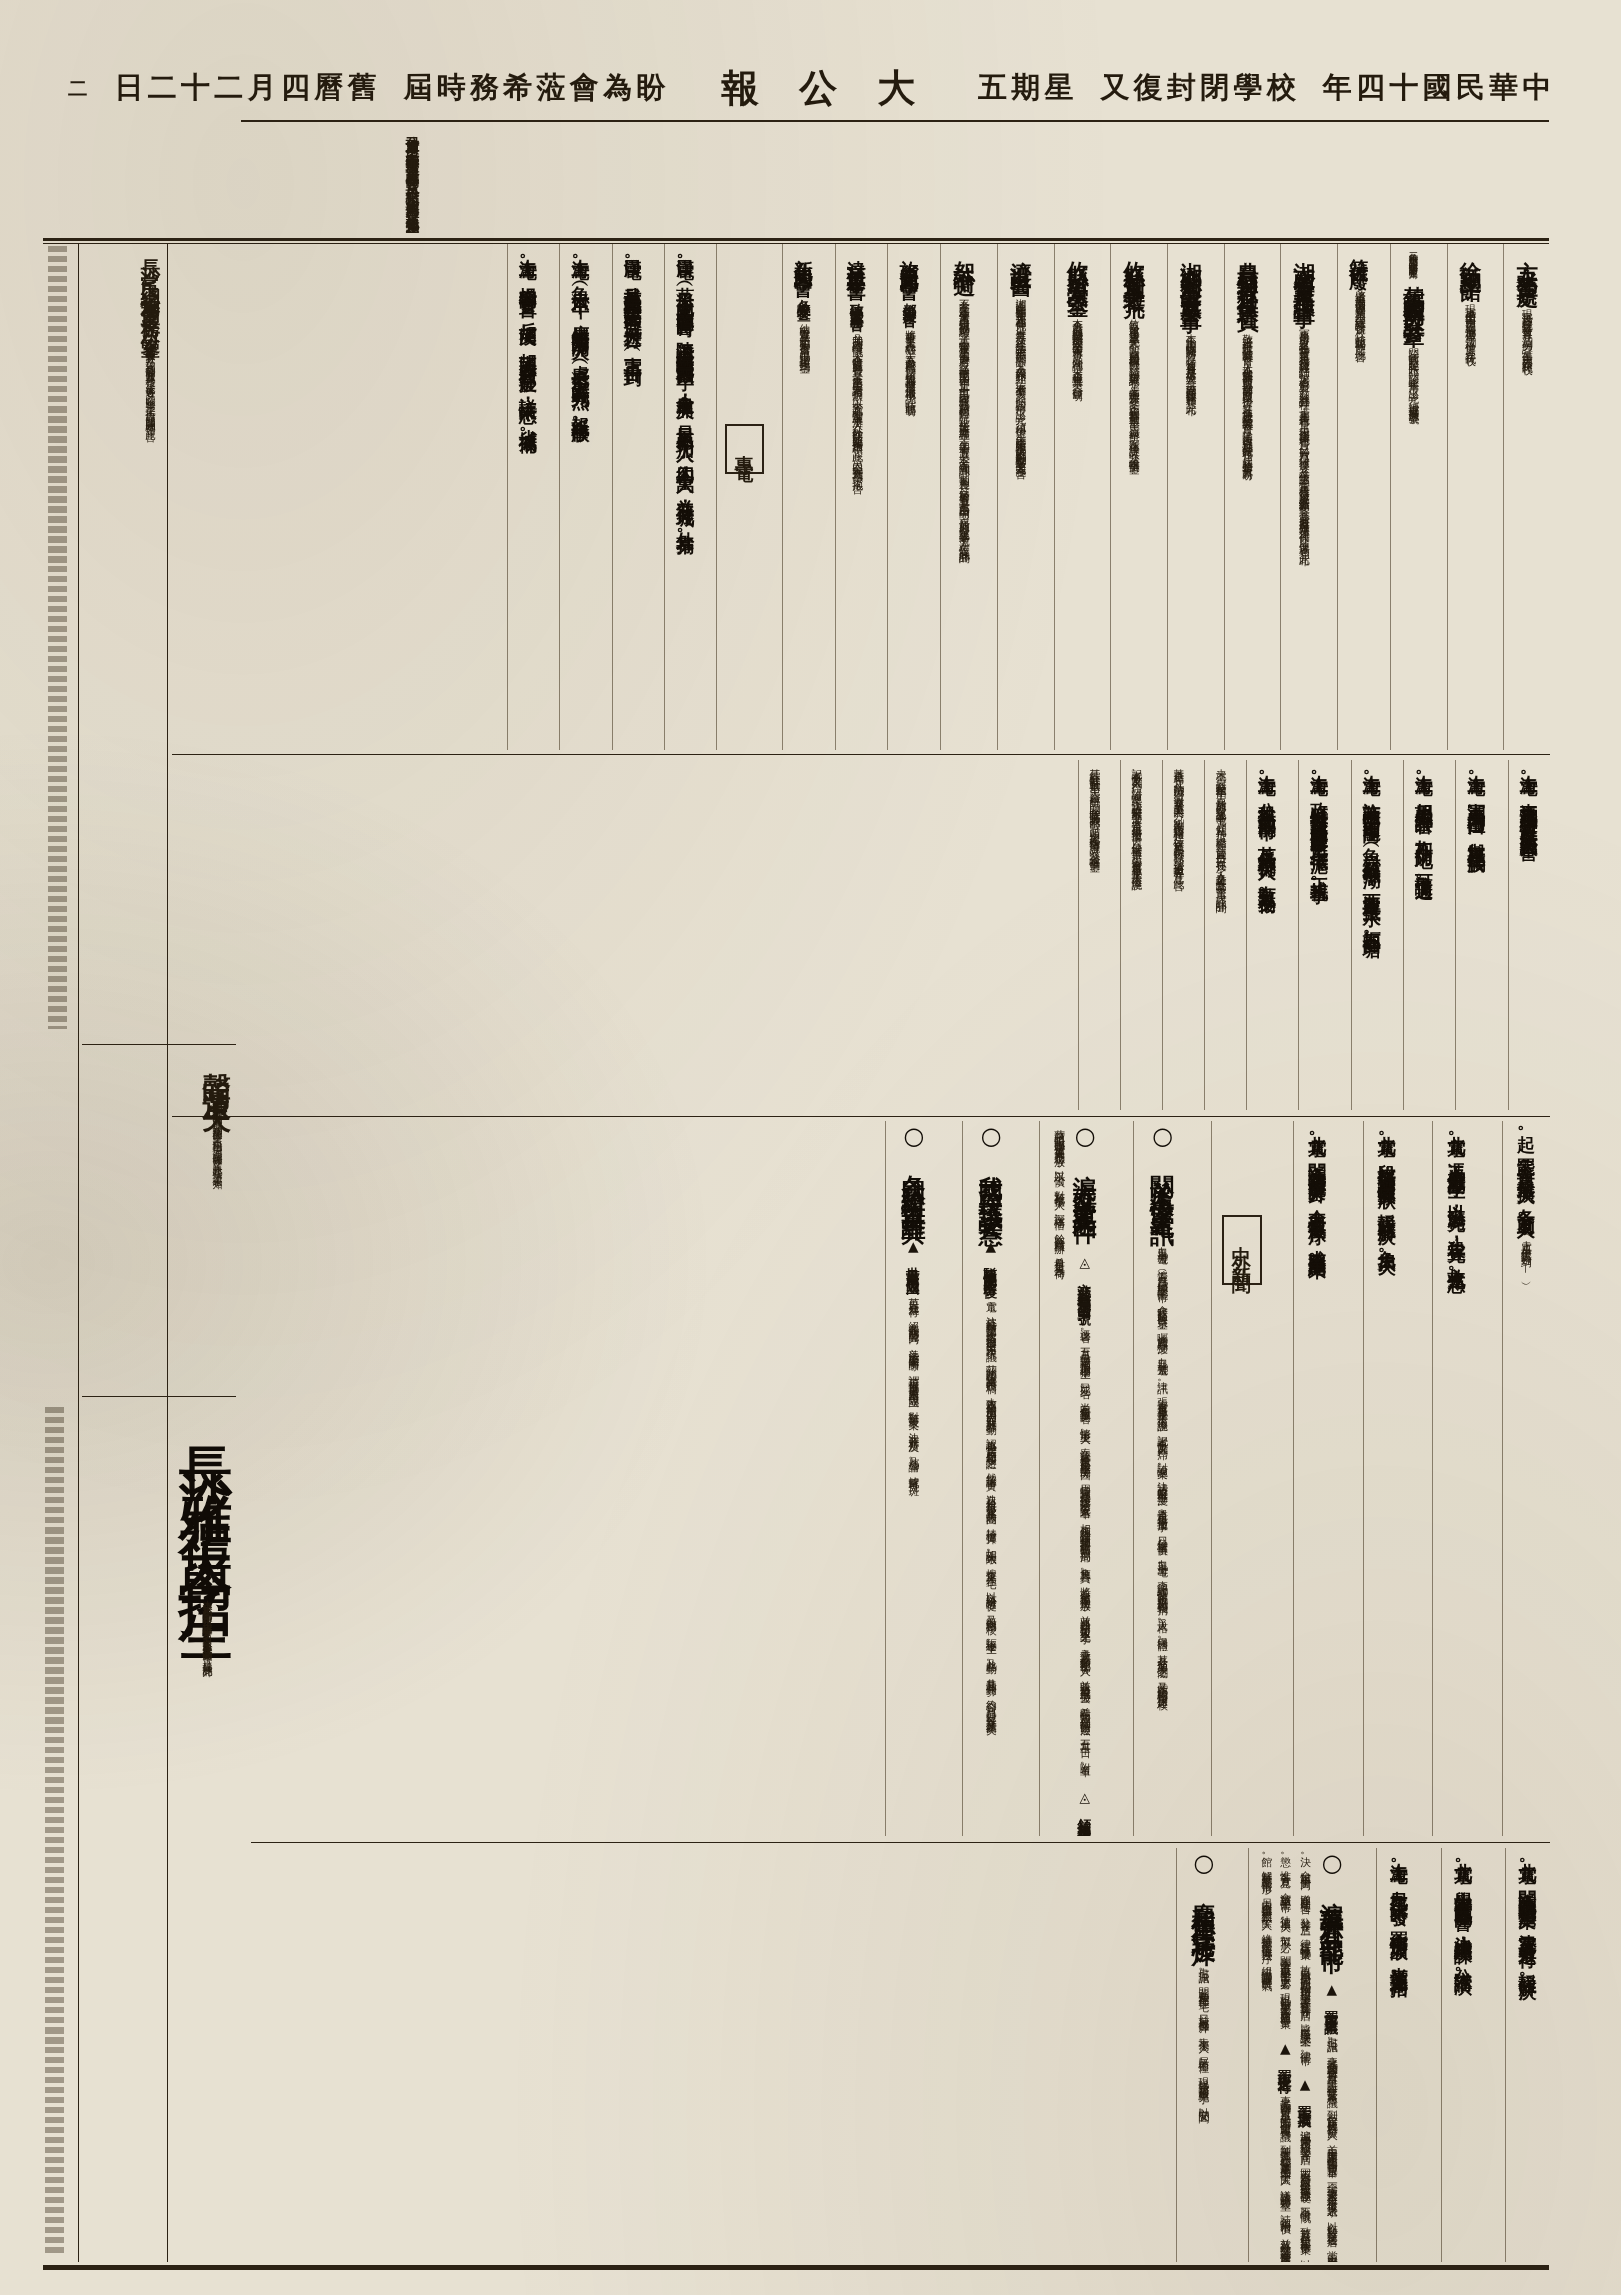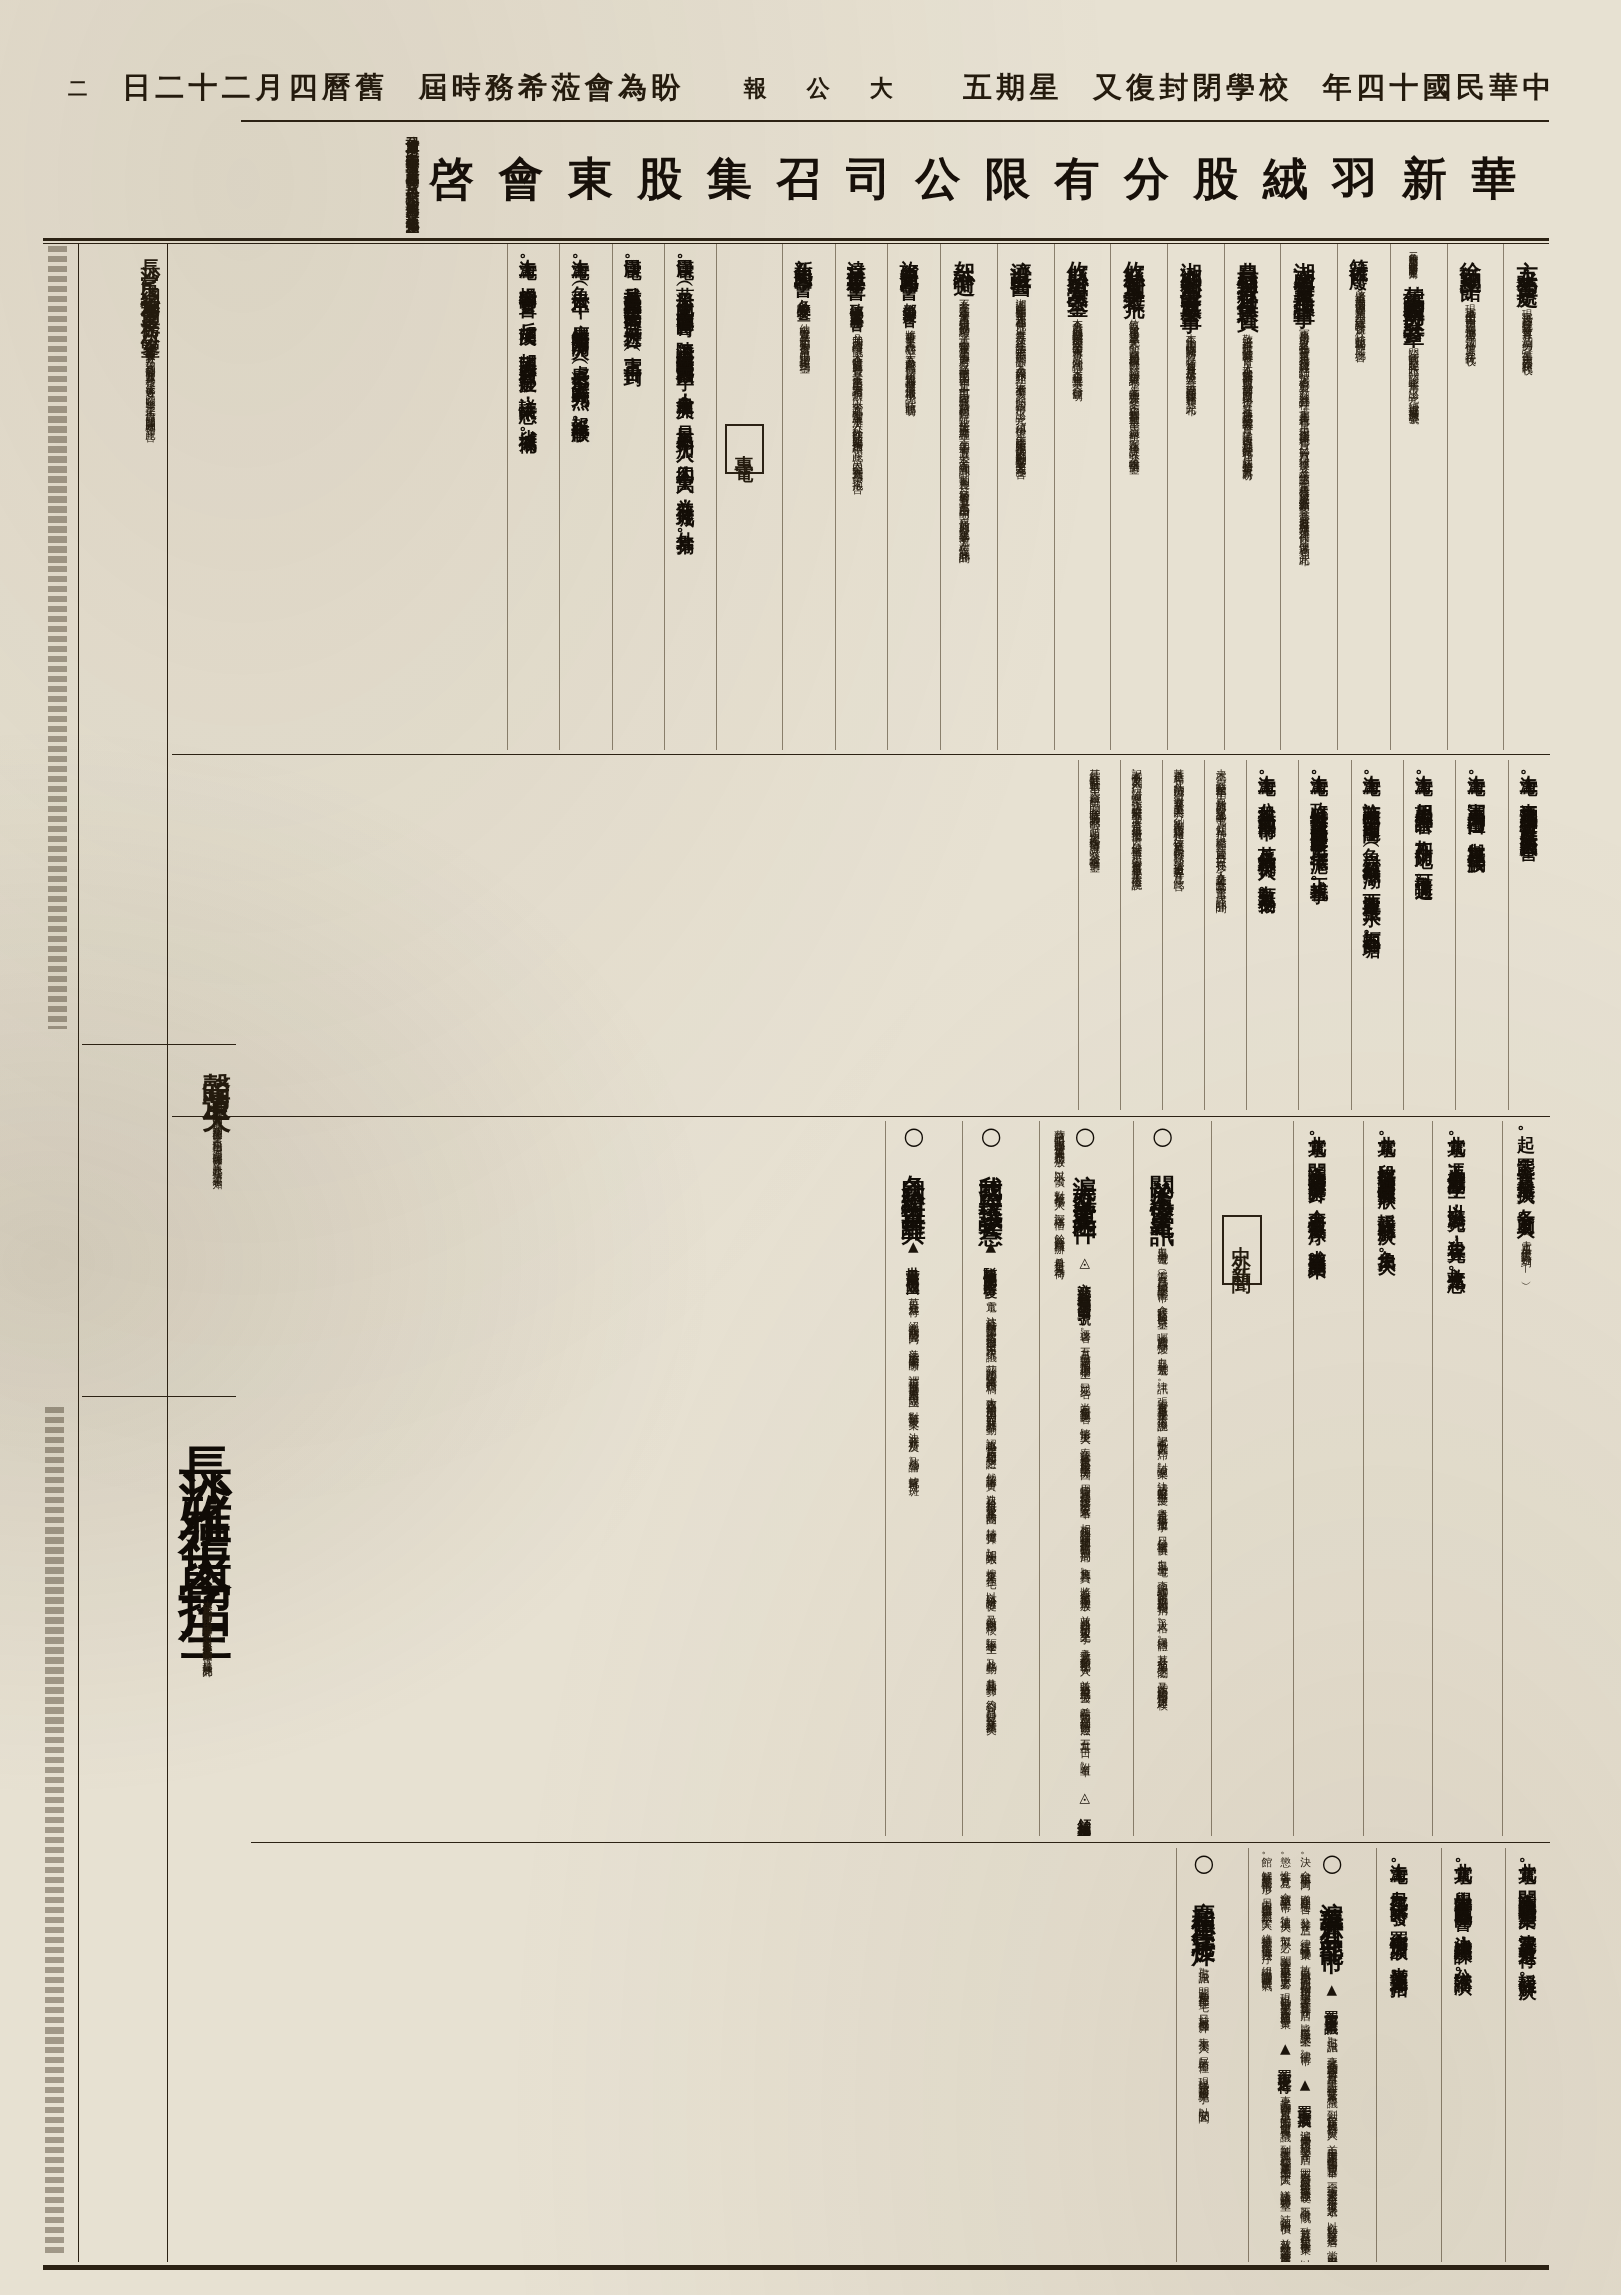--- a/index.html
+++ b/index.html
@@ -15,21 +15,21 @@
   }
   
   #header{
     position:absolute;left:68px;top:65px;width:1488px;height:46px;
     display:flex;align-items:center;justify-content:space-between;
     font-weight:bold;white-space:nowrap;
   }
   .hd{letter-spacing:4.3px}
   .hd-small{font-size:19.5px}
   .hd-mid{font-size:29px}
-  .hd-masthead{font-size:23px;letter-spacing:40px;padding-left:29px}
+  .hd-masthead{font-size:38px;letter-spacing:40px;padding-left:29px}
   
   #banner{
     position:absolute;left:241px;top:124px;width:1308px;height:110px;
     display:flex;flex-direction:row;align-items:center;
   }
   #banner-notice{
     writing-mode:vertical-rl;height:108px;width:180px;overflow:hidden;
     font-size:13.7px;font-weight:bold;letter-spacing:1.4px;line-height:1.25;
   }
   #banner-title{
@@ -85,21 +85,20 @@
   <span class="hd hd-mid">屆時務希蒞會為盼</span>
   <span class="hd hd-masthead">報公大</span>
   <span class="hd hd-mid">五期星</span>
   <span class="hd hd-mid">又復封閉學校</span>
   <span class="hd hd-mid">年四十國民華中</span>
 </div>
 
 <div class="hrule" style="left:241px;top:120px;width:1308px;height:2.2px"></div>
 <div id="banner">
   <div id="banner-notice">公司清算事項 已由董事會辦理 定於六月二日開會 又於十日結束 核股東於四日 玆通告乞知 屆時臨為幸</div>
-  <div id="banner-title">啓會東股集召司公限有分股絨羽新華</div>
 </div>
 <div class="hrule" style="left:43px;top:238px;width:1506px;height:2.9px"></div>
 <div class="hrule" style="left:43px;top:243px;width:1506px;height:0.7px"></div>
 
 <div class="hrule" style="left:172px;top:754px;width:1378px;height:1.4px"></div>
 <div class="hrule" style="left:172px;top:1116px;width:1378px;height:1.4px"></div>
 <div class="hrule" style="left:251px;top:1842px;width:1299px;height:1.4px"></div>
 <div class="hrule" style="left:43px;top:2265px;width:1506px;height:5px"></div>
 <div class="vrule" style="left:167px;top:244px;width:1.4px;height:2018px"></div>
 <div class="vrule" style="left:78px;top:244px;width:0.7px;height:2018px"></div>

